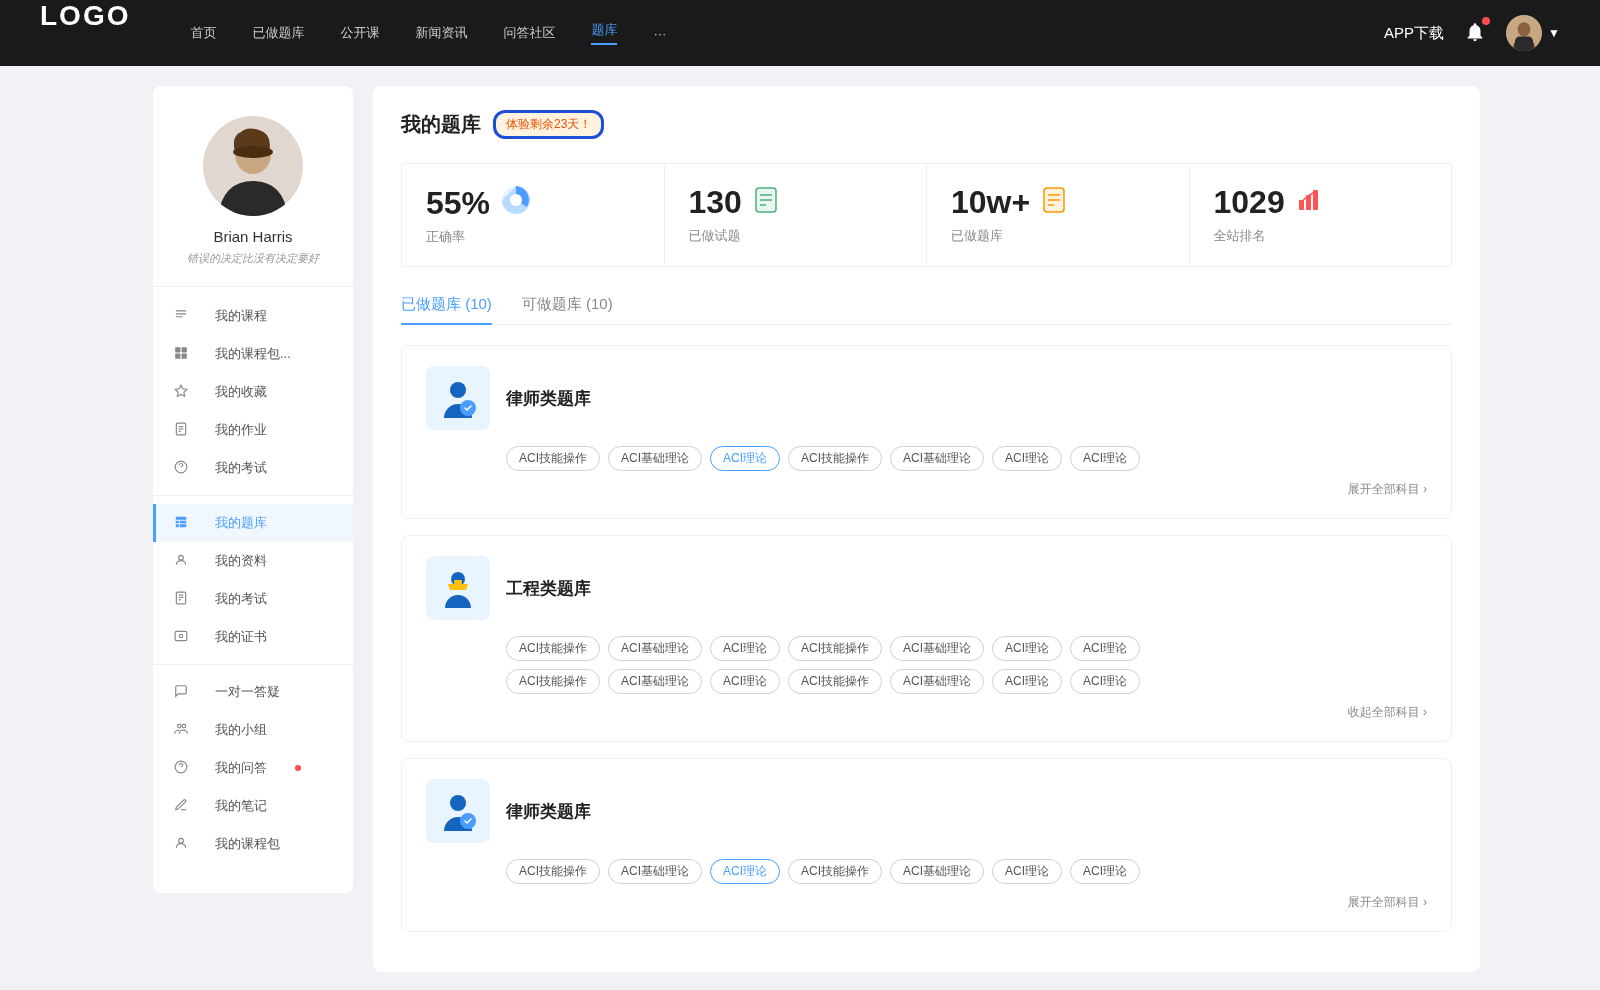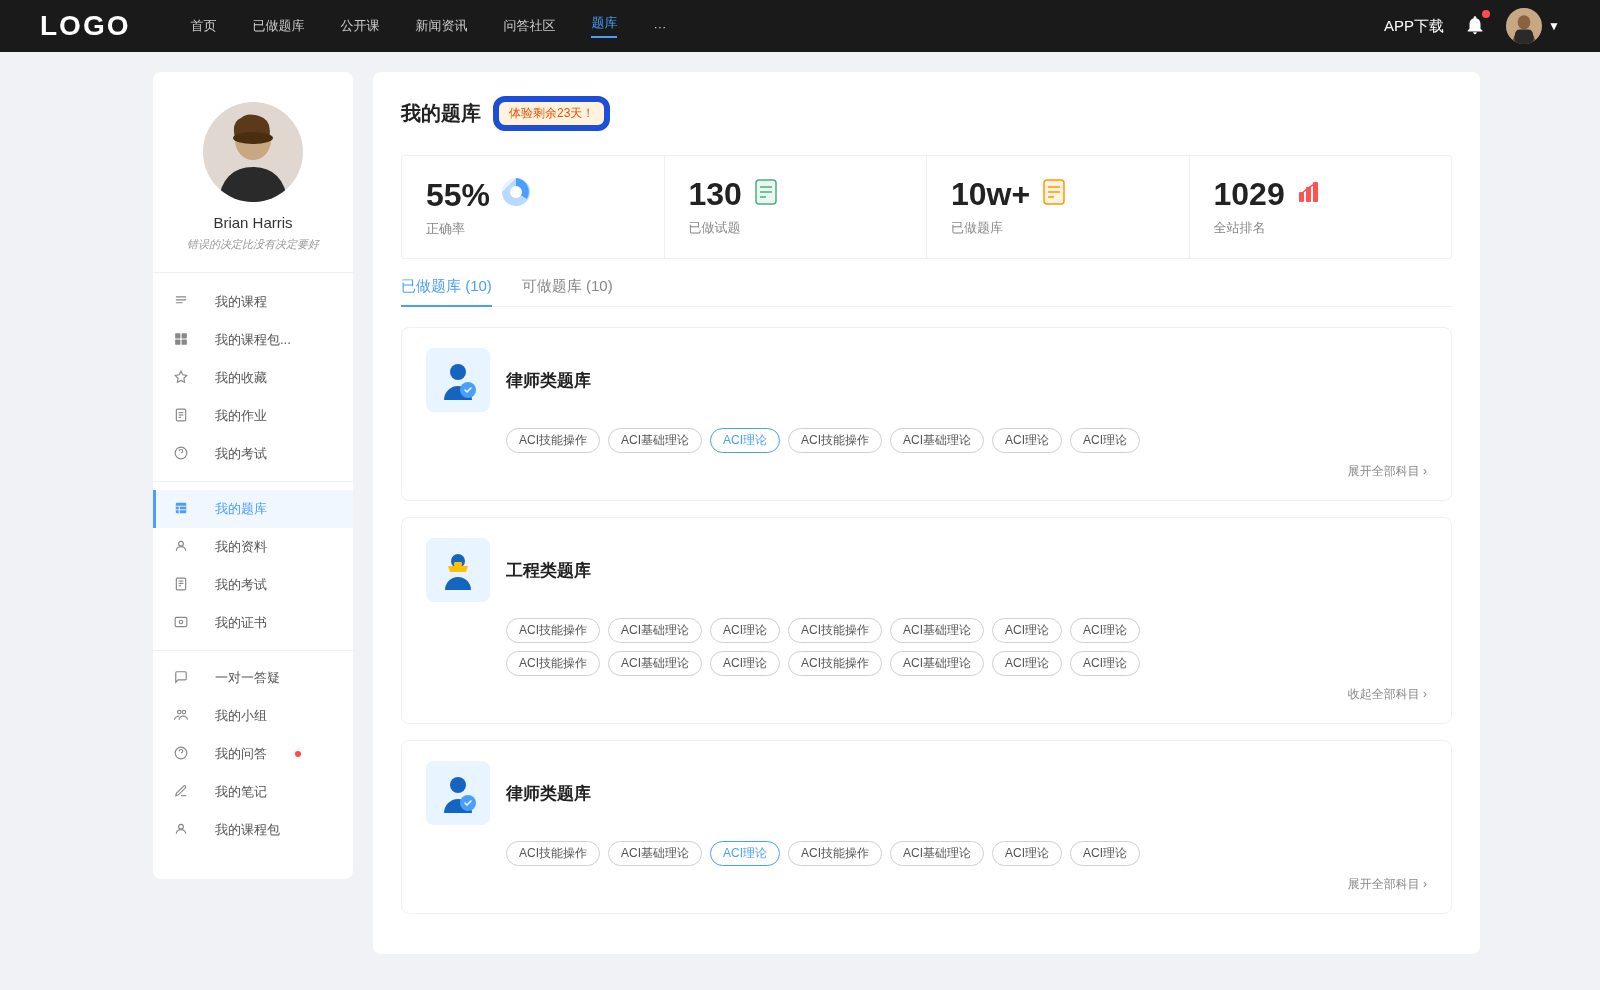--- a/index.html
+++ b/index.html
@@ -1,23 +1,22 @@
 <!DOCTYPE html>
 <html><head>
   <meta charset="utf-8">
   <style>
     * { box-sizing: border-box; margin: 0; padding: 0; }
     body { font-family: -apple-system, BlinkMacSystemFont, 'PingFang SC', 'Microsoft YaHei', sans-serif; background: #f0f2f5; min-height: 990px; }
 
     
     .navbar {
       background: #1a1a1a;
-      height: 52px;
-      display: flex;
-      align-items: center;
+      height: 66px;
+      display: flex;
       padding: 0 40px;
       position: sticky;
       top: 0;
       z-index: 100;
     }
     .navbar-logo {
       color: white;
       font-size: 28px;
       font-weight: bold;
       margin-right: 60px;
@@ -187,32 +186,32 @@
       gap: 12px;
       margin-bottom: 24px;
     }
     .page-title {
       font-size: 20px;
       font-weight: 600;
       color: #222;
     }
     .trial-badge {
       background: #fff3e0;
-      border: 6px solid #1d4ed8;
+      border: 3px solid #1d4ed8;
       color: #e65100;
       border-radius: 12px;
       padding: 3px 10px;
       font-size: 12px;
     }
 
     
     .stats-row {
       display: flex;
       gap: 0;
-      margin-bottom: 18px;
+      margin-bottom: 28px;
       border: 1px solid #f0f0f0;
       border-radius: 3px;
       overflow: hidden;
     }
     .stat-item {
       flex: 1;
       padding: 20px 24px;
       border-right: 1px solid #f0f0f0;
       display: flex;
       flex-direction: column;

